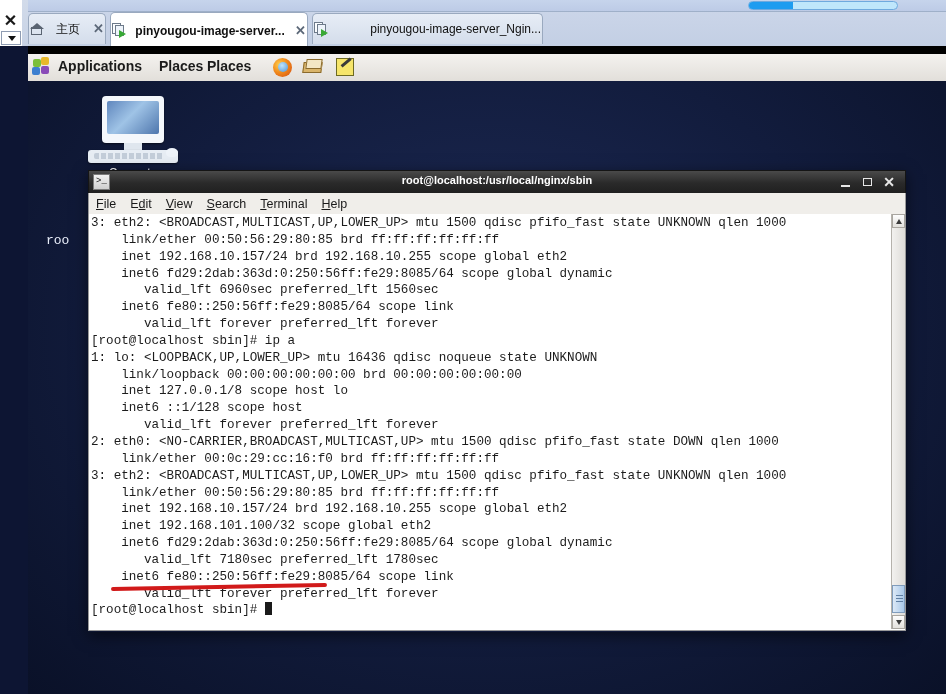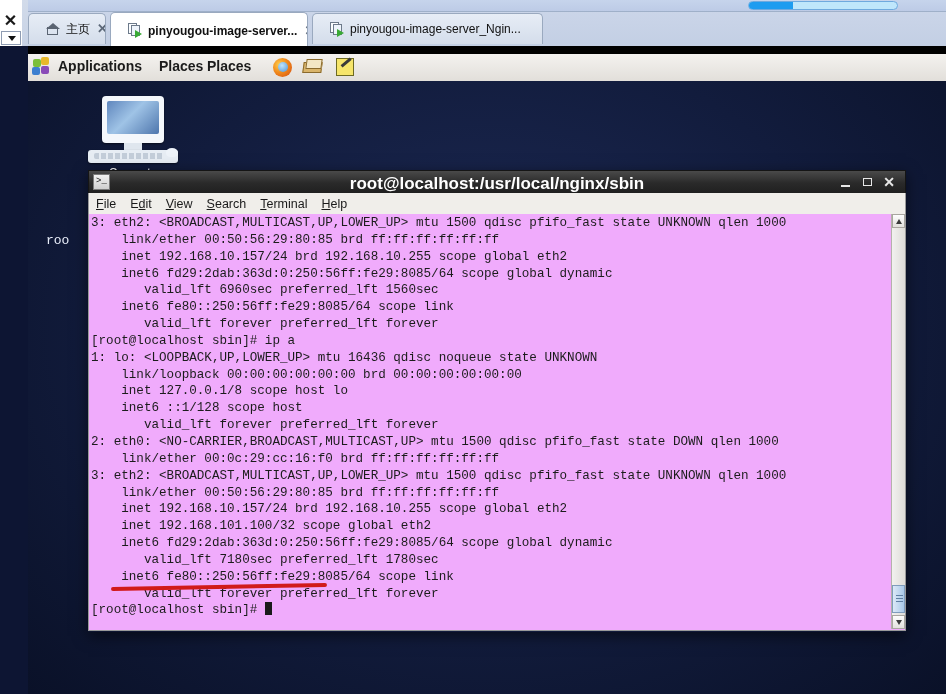--- a/index.html
+++ b/index.html
@@ -22,21 +22,21 @@
   #chrome-leftcol .dropbox{position:absolute;left:1px;top:31px;width:20px;height:14px;
      border:1px solid #8f9cb2;background:#fff;box-sizing:border-box;}
   #chrome-leftcol .dropbox .arrow{position:absolute;left:6px;top:4px;width:0;height:0;
      border-left:4px solid transparent;border-right:4px solid transparent;border-top:5px solid #111;}
   #chrome-leftgap{position:absolute;left:22px;top:0;width:6px;height:46px;
      background:linear-gradient(#d2dbea,#c7d2e5);}
 
   .tabstrip{position:absolute;left:28px;top:11px;height:35px;}
   .tab{position:absolute;top:2px;height:31px;box-sizing:border-box;
      border:1px solid #9aa9bf;border-bottom:none;border-radius:5px 5px 0 0;
-     display:flex;align-items:center;padding:0 17px;white-space:nowrap;overflow:hidden;}
+     display:flex;align-items:center;padding:0 1px;white-space:nowrap;overflow:hidden;justify-content:space-between;}
   .tab.inactive{background:linear-gradient(#e7edf6,#d4ddeb);}
   .tab.active{background:#ffffff;top:1px;height:36px;}
   .tab .favicon{width:15px;height:15px;margin-right:5px;flex:none;position:relative;}
   .tab .tablabel{font-size:12px;color:#101010;line-height:14px;}
   .tab.active .tablabel{font-weight:bold;}
   .tab .tabclose{margin-left:7px;font-size:13px;color:#5c6878;font-weight:bold;line-height:12px;}
 
   
   .ico-home{display:block;width:15px;height:15px;position:relative;}
   .ico-home:before{content:"";position:absolute;left:1px;top:5px;width:11px;height:8px;
@@ -101,37 +101,37 @@
      letter-spacing:.2px;}
   #watermark .ghost{color:#cdd6ea;opacity:.55;margin-left:-62px;}
 
   
   #terminal{position:absolute;left:88px;top:170px;width:818px;height:462px;
      box-shadow:0 4px 14px rgba(0,0,0,.55);}
   #term-title{position:relative;height:23px;
      background:linear-gradient(#4a4a4a,#2a2a2a 55%,#202020);
      border:1px solid #151515;border-bottom:none;box-sizing:border-box;}
   #term-title .ttxt{position:absolute;left:0;right:0;top:3px;text-align:center;
-     font-size:17px;font-weight:bold;color:#ffffff;}
+     font-size:11px;font-weight:bold;color:#ffffff;}
   #term-ico{position:absolute;left:4px;top:3px;width:17px;height:16px;
      background:linear-gradient(#f2f2f2,#cfcfcf);border:1px solid #7b7b7b;box-sizing:border-box;}
   #term-ico .g{position:absolute;left:2px;top:2px;font-size:9px;line-height:9px;color:#111;
      font-family:"Liberation Mono",monospace;}
   .wbtn{position:absolute;top:4px;width:16px;height:15px;color:#e8e8e8;font-size:12px;
      text-align:center;line-height:15px;font-family:"Liberation Sans",sans-serif;}
   #wmin{right:52px;} #wmax{right:30px;} #wclose{right:8px;font-size:14px;font-weight:bold;}
   #wmax .sq{display:block;margin:3px auto 0;width:9px;height:8px;border:1.6px solid #e8e8e8;box-sizing:border-box;}
   #wmin .ln{display:block;margin:10px auto 0;width:9px;height:2px;background:#e8e8e8;}
 
   #term-menu{height:21px;background:#f0eeea;border-left:1px solid #9a9a9a;border-right:1px solid #9a9a9a;
      display:flex;align-items:center;padding-left:7px;gap:14px;}
   #term-menu span{font-size:12.5px;color:#1a1a1a;}
   #term-menu span u{text-decoration:underline;}
 
-  #term-body{position:relative;height:417px;background:#f0abfc;
+  #term-body{position:relative;height:417px;background:#ffffff;
      border:1px solid #9a9a9a;border-top:none;box-sizing:border-box;overflow:hidden;}
   #term-text{position:absolute;left:2px;top:1px;width:780px;
      font-family:"Liberation Mono","DejaVu Sans Mono",monospace;
      font-size:12.6px;line-height:16.85px;color:#1c1c1c;white-space:pre;}
   #cursor{display:inline-block;width:7px;height:13px;background:#1a1a1a;vertical-align:-2px;}
   #redline{position:absolute;left:22px;top:371px;width:216px;height:4px;background:#d11a1a;
      transform:rotate(-1.1deg);border-radius:2px;}
 
   
   #term-sb{position:absolute;right:0;top:0;width:14px;height:415px;

